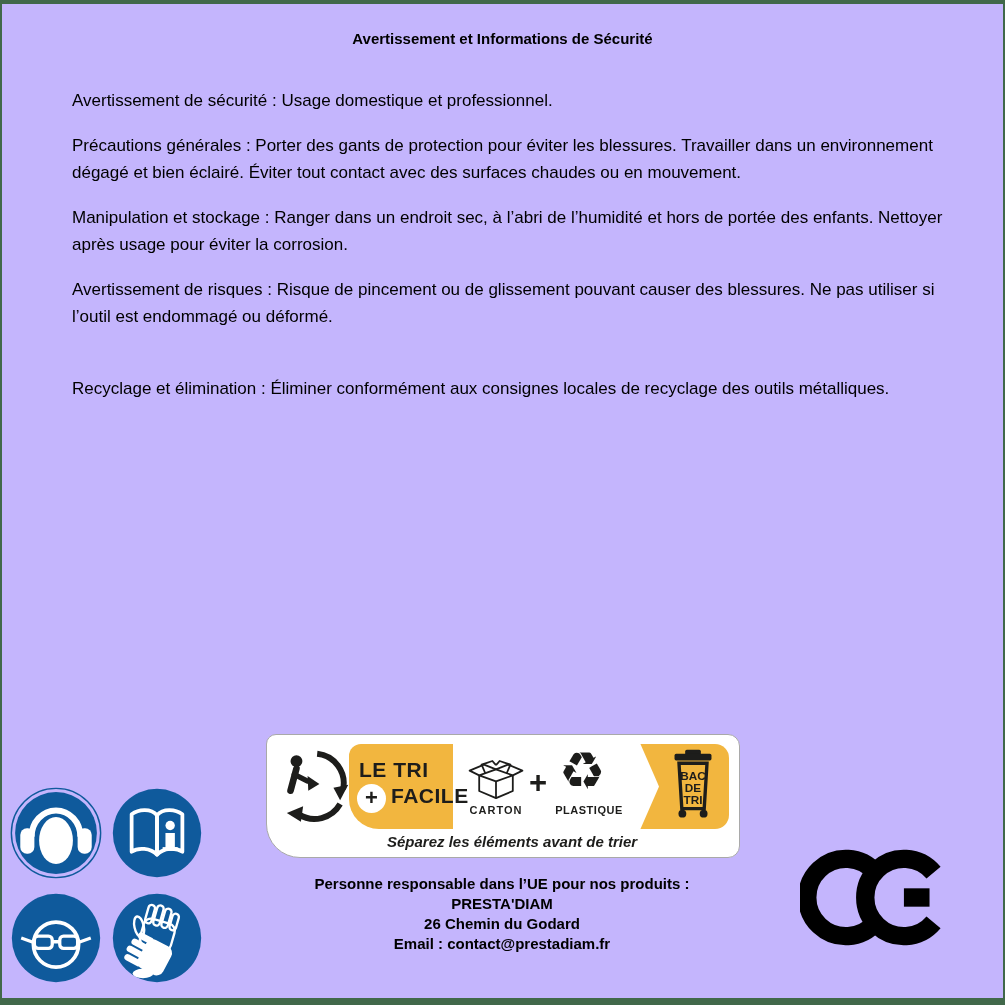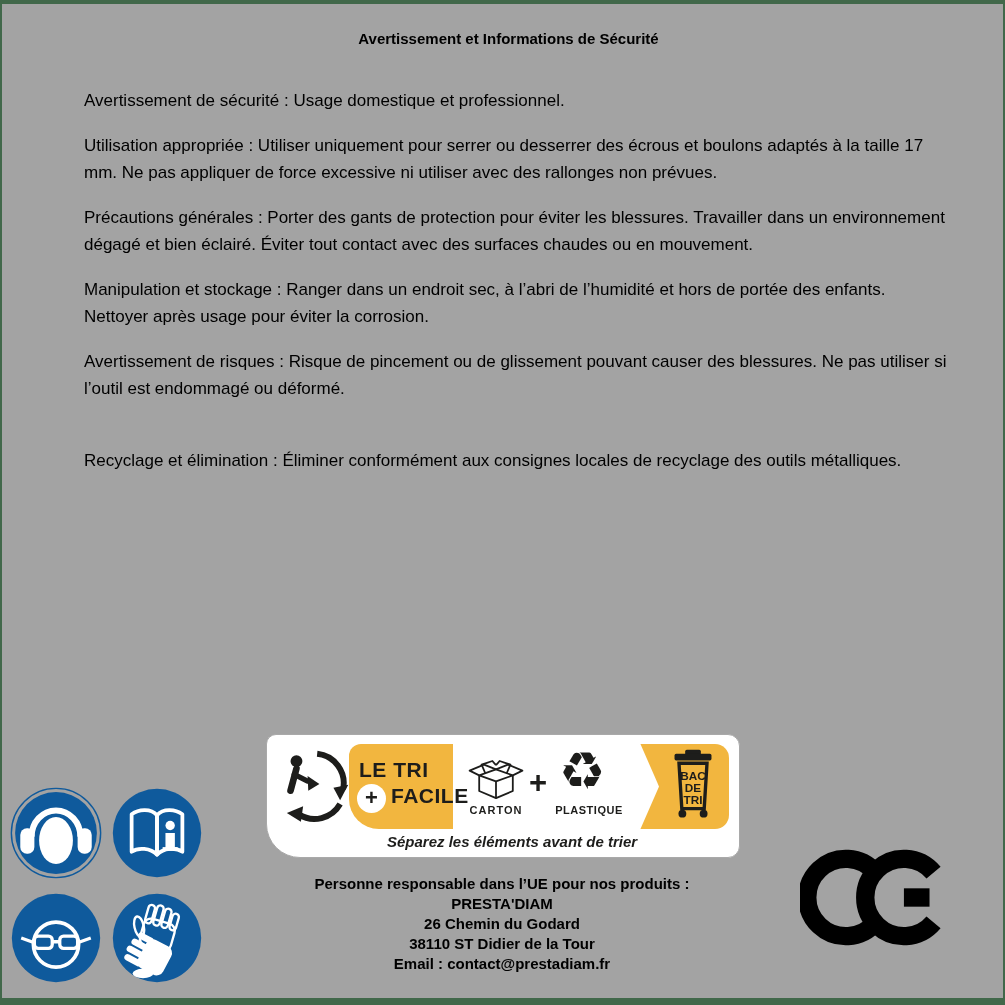--- a/index.html
+++ b/index.html
@@ -1,28 +1,27 @@
 <!DOCTYPE html>
 <html><head>
 <meta charset="utf-8">
 <style>
   html,body{margin:0;padding:0;background:#fff;}
   .page{
     position:relative;
     width:1005px;height:1005px;
     box-sizing:border-box;
-    background:#a3a3a3;
+    background:#c4b5fd;
     border-top:4px solid #41684A;
     border-bottom:7px solid #41684A;
     border-left:2px solid #41684A;
     border-right:2px solid #41684A;
     font-family:"Liberation Sans","DejaVu Sans",sans-serif;
     color:#000;
     overflow:hidden;
-    padding-left:12px;
   }
   .doc-title{
     margin:26px 0 40px;
     text-align:center;
     font-size:15px;
     font-weight:700;
   }
   .text-col{padding:0 52px 0 70px;}
   .text-col p{
     margin:12px 0 18px;
@@ -89,21 +88,20 @@
 </style>
 </head>
 <body>
 
 <div class="page">
 
   <div class="doc-title">Avertissement et Informations de Sécurité</div>
 
   <div class="text-col">
     <p>Avertissement de sécurité : Usage domestique et professionnel.</p>
-    <p>Utilisation appropriée : Utiliser uniquement pour serrer ou desserrer des écrous et boulons adaptés à la taille 17 mm. Ne pas appliquer de force excessive ni utiliser avec des rallonges non prévues.</p>
     <p>Précautions générales : Porter des gants de protection pour éviter les blessures. Travailler dans un environnement dégagé et bien éclairé. Éviter tout contact avec des surfaces chaudes ou en mouvement.</p>
     <p>Manipulation et stockage : Ranger dans un endroit sec, à l’abri de l’humidité et hors de portée des enfants. Nettoyer après usage pour éviter la corrosion.</p>
     <p>Avertissement de risques : Risque de pincement ou de glissement pouvant causer des blessures. Ne pas utiliser si l’outil est endommagé ou déformé.</p>
     <p class="extra-gap">Recyclage et élimination : Éliminer conformément aux consignes locales de recyclage des outils métalliques.</p>
   </div>
 
   <div class="abs icon-grid">
     <svg class="ic-1" viewBox="0 0 100 100">
       <circle cx="50" cy="50" r="47.5" fill="none" stroke="#0F5A9C" stroke-width="1.5"></circle>
       <circle cx="50" cy="50" r="43.5" fill="#0F5A9C"></circle>
@@ -198,21 +196,20 @@
       <text x="50" y="100" text-anchor="middle" font-size="21" font-weight="bold" fill="#1d1d1b" font-family="Liberation Sans, sans-serif">TRI</text>
     </svg>
 
     <div class="abs infotri-footnote">Séparez les éléments avant de trier</div>
   </div>
 
   <div class="abs contact">
     <div>Personne responsable dans l’UE pour nos produits :</div>
     <div>PRESTA'DIAM</div>
     <div>26 Chemin du Godard</div>
-    <div>38110 ST Didier de la Tour</div>
     <div>Email : contact@prestadiam.fr</div>
   </div>
 
   <svg class="abs ce-mark" viewBox="0 0 300 200" fill="none" stroke="#000" stroke-width="38">
     <path d="M156.3 48.6 A80 80 0 1 0 156.3 151.4"></path>
     <path d="M276.3 48.6 A80 80 0 1 0 276.3 151.4"></path>
     <path d="M215 100 L268 100"></path>
   </svg>
 
 </div>

